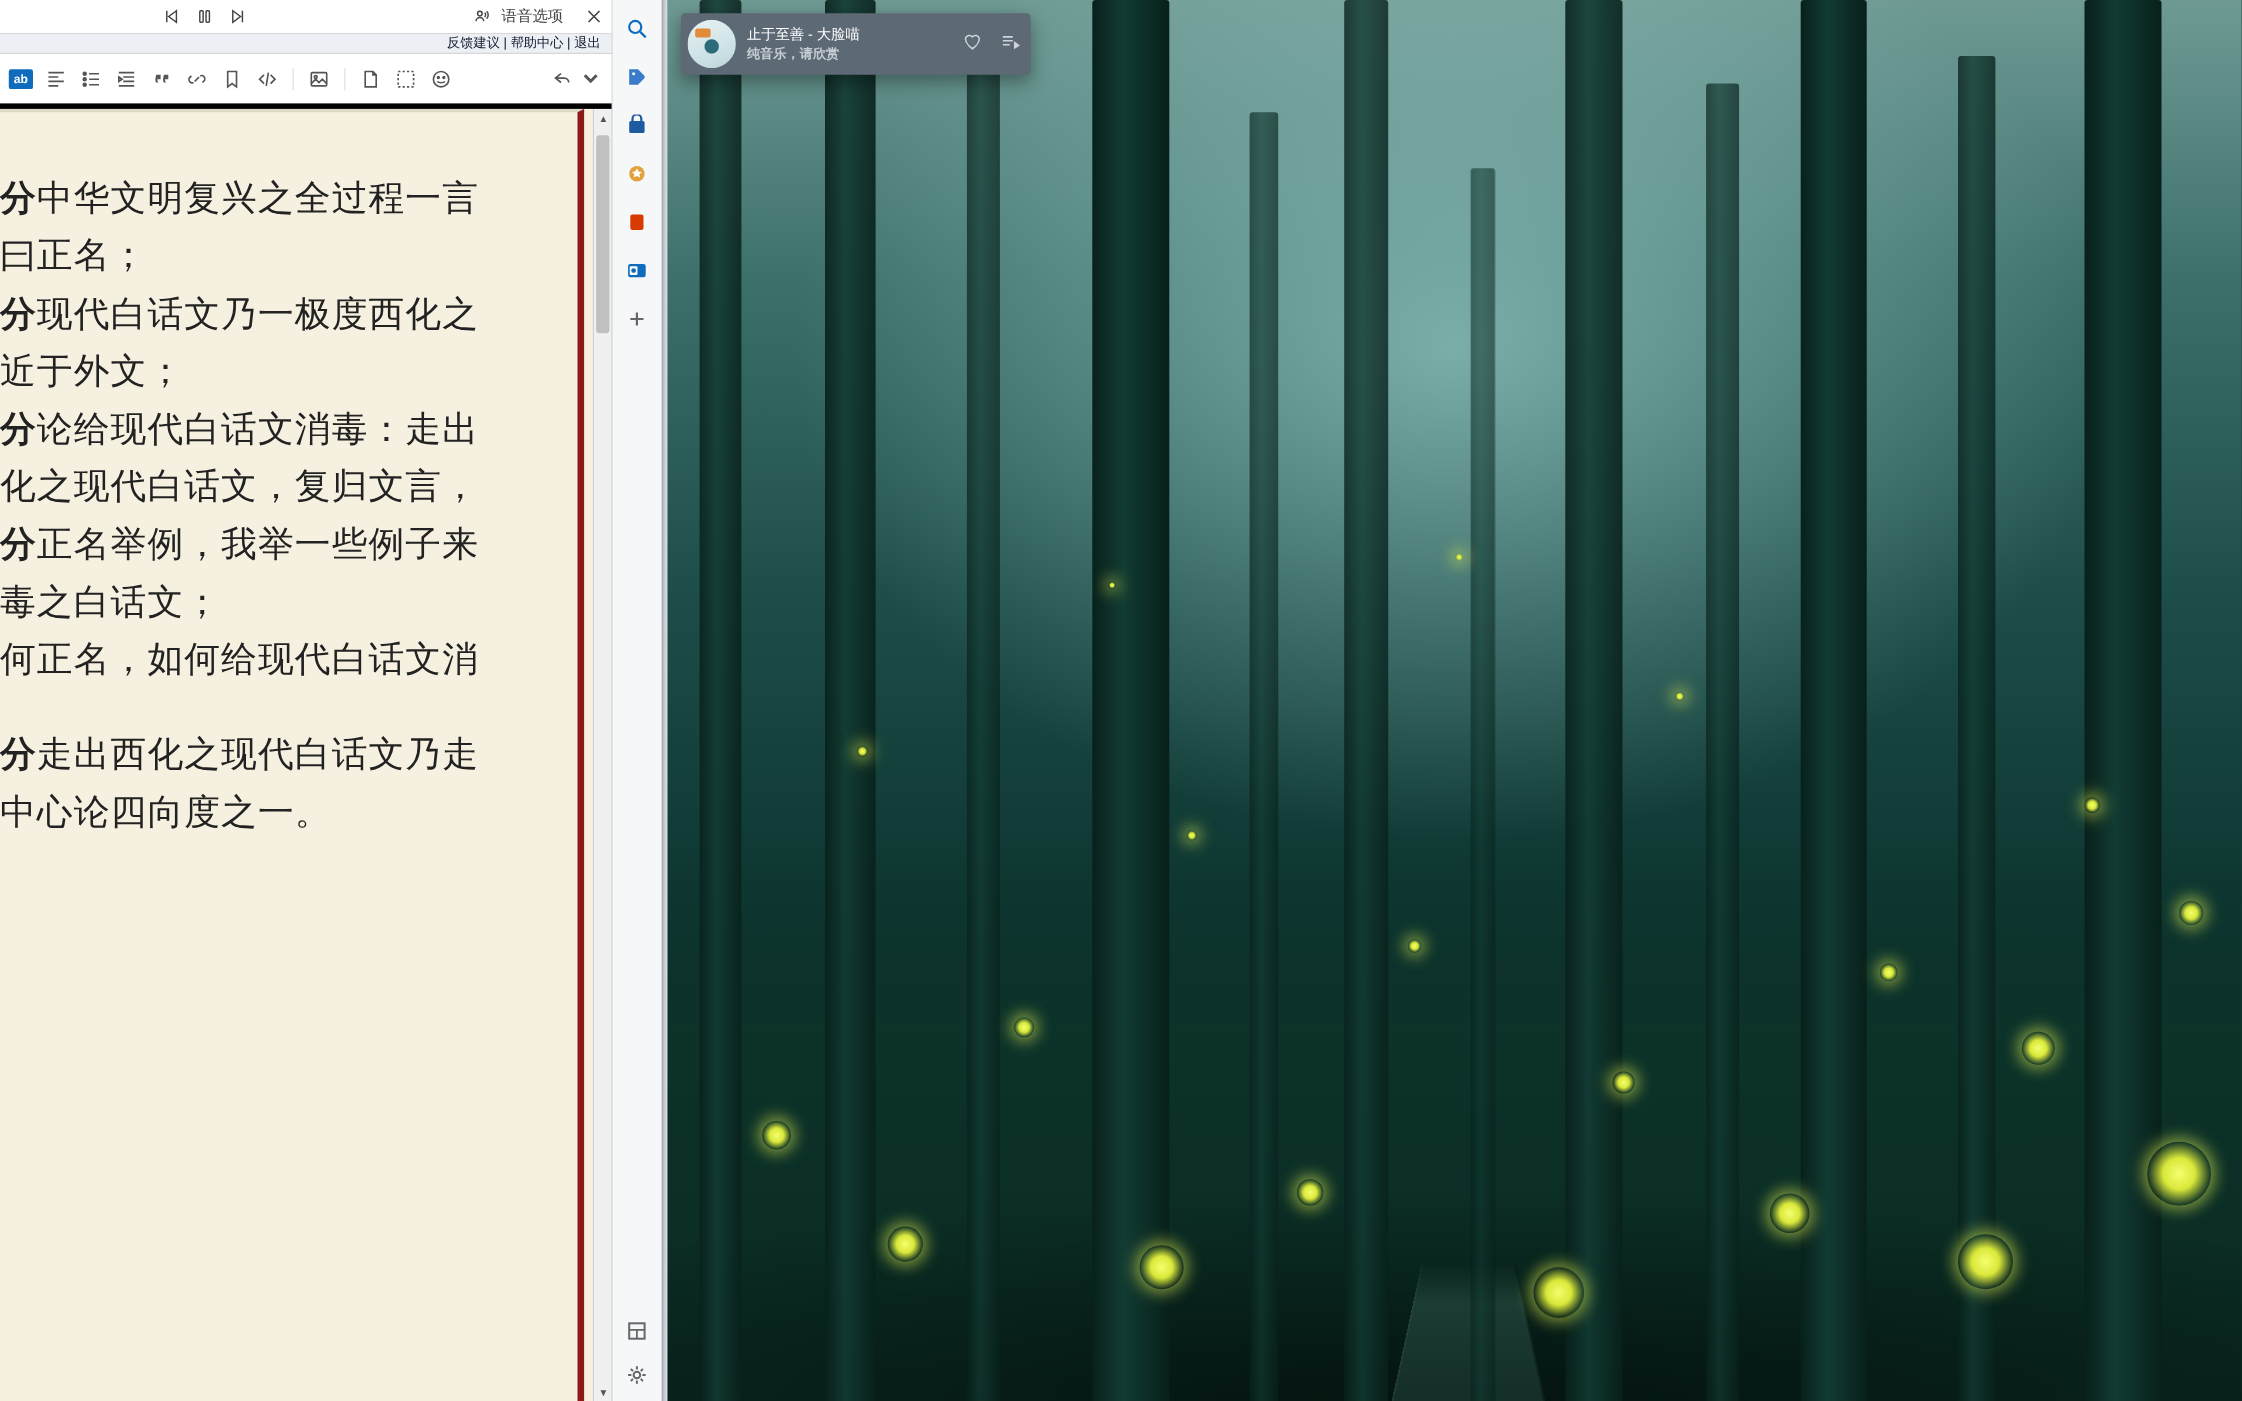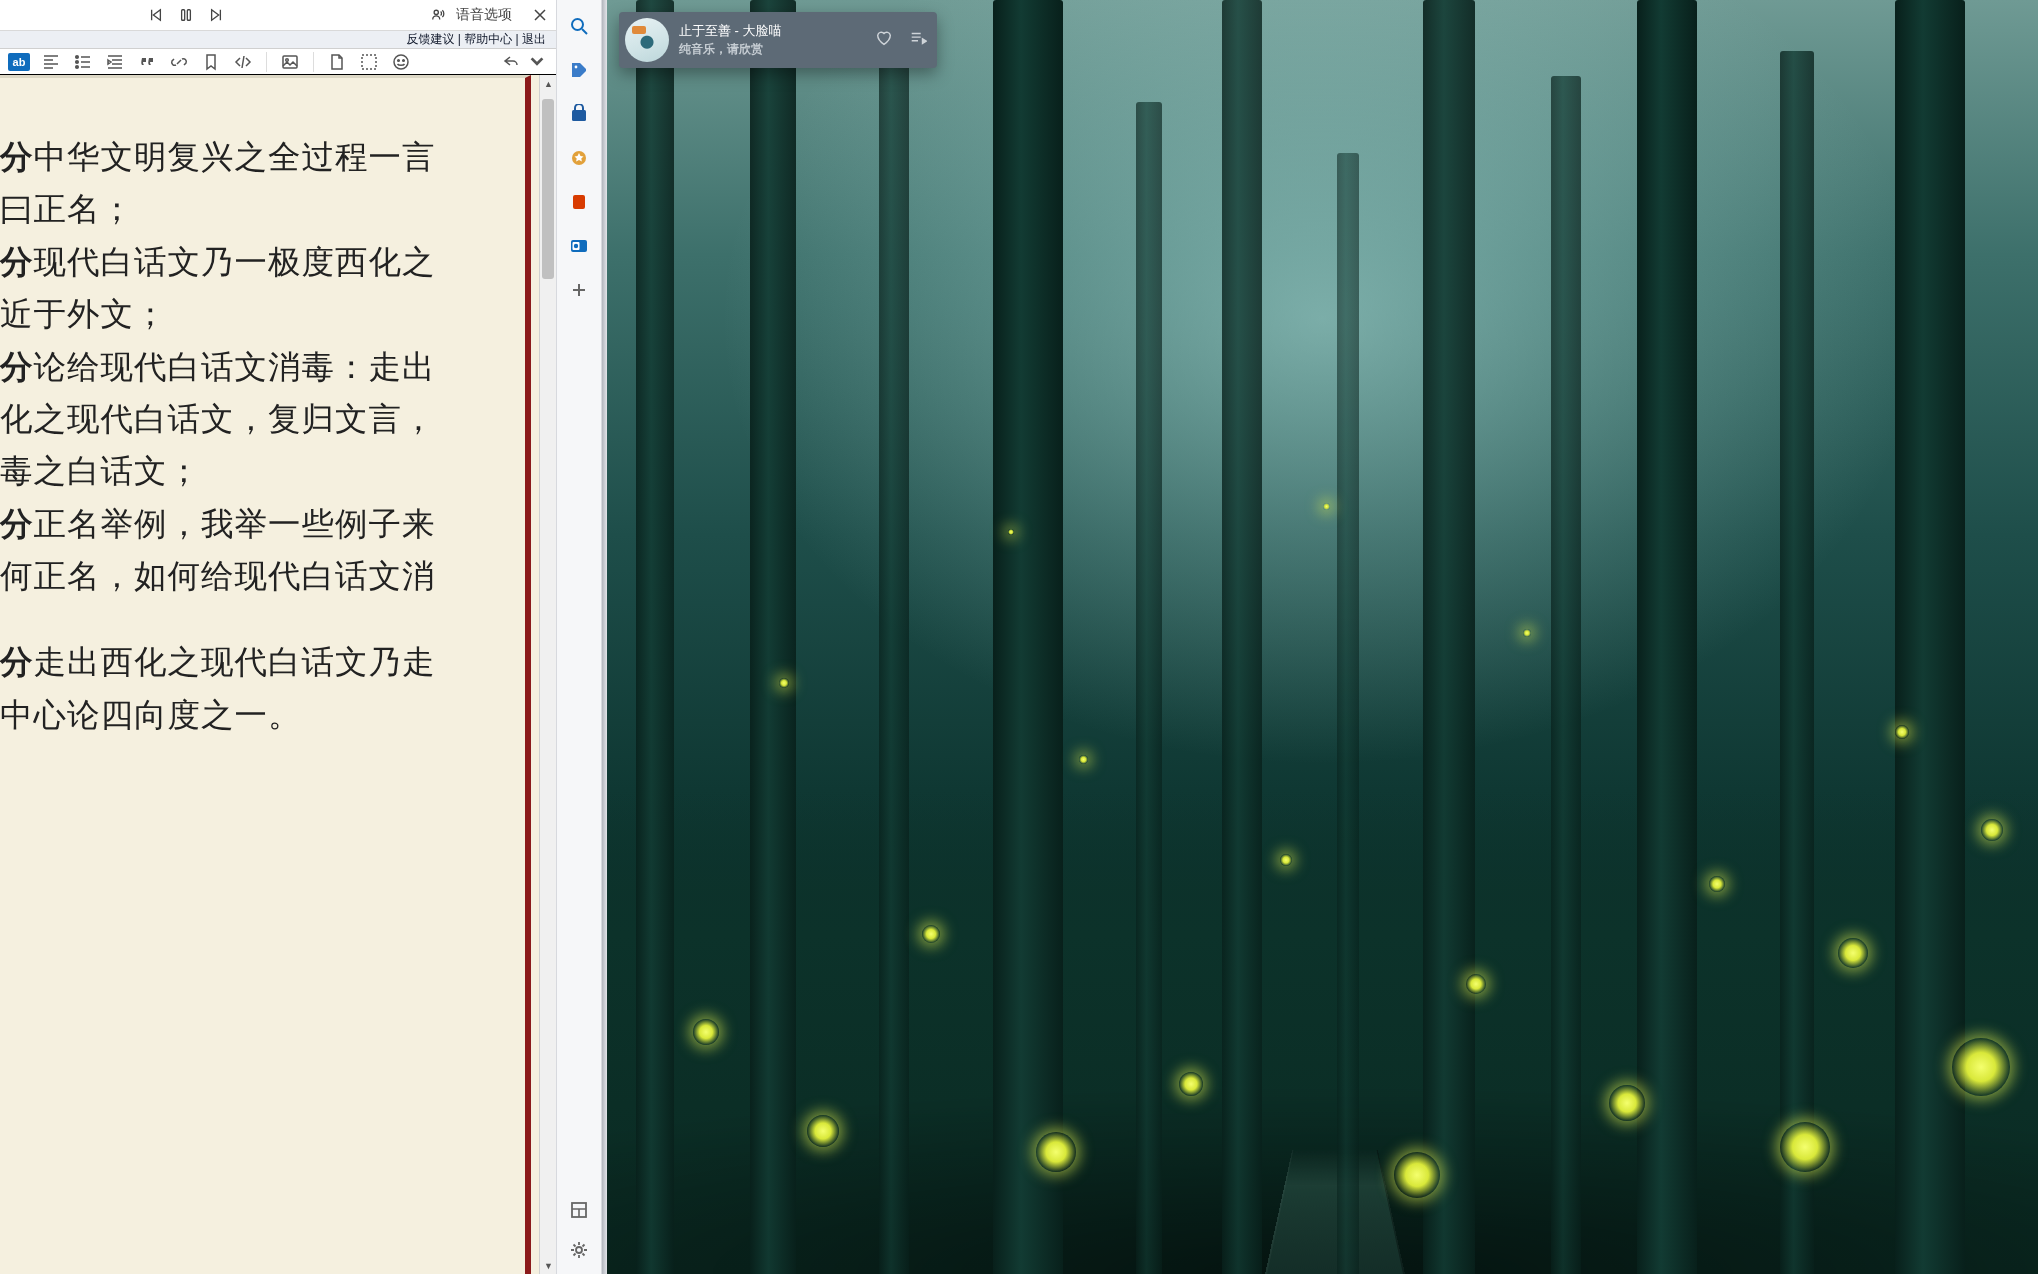--- a/index.html
+++ b/index.html
@@ -44,23 +44,23 @@
     background: #eceff4;
     font-size: 12px;
     color: #0f172a;
     display:flex; align-items:center; justify-content:flex-end;
     padding-right: 10px;
     border-bottom:1px solid #d0d0d0;
   }
 
   
   .toolbar {
-    height: 26px;
+    height: 50px;
     background: #ffffff;
-    border-bottom: 1px solid #000000;
+    border-bottom: 5px solid #000000;
     display: flex;
     align-items: center;
     gap: 10px;
     padding: 0 8px;
     position: relative;
   }
   .tool-ab {
     width:22px; height:18px;
     background:#0F6CBD; color:#fff; font-size:11px; font-weight:600;
     display:flex; align-items:center; justify-content:center; border-radius:2px;
@@ -351,22 +351,22 @@
       <div class="page">
 
 
         <div class="doc-body">
           <p><span class="lead">分</span><span>中华文明复兴之全过程一言</span></p>
           <p>曰正名；</p>
           <p><span class="lead">分</span><span>现代白话文乃一极度西化之</span></p>
           <p>近于外文；</p>
           <p><span class="lead">分</span><span>论给现代白话文消毒：走出</span></p>
           <p>化之现代白话文，复归文言，</p>
+          <p><span class="lead">分</span><span>正名举例，我举一些例子来</span></p>
           <p>毒之白话文；</p>
-          <p><span class="lead">分</span><span>正名举例，我举一些例子来</span></p>
           <p>何正名，如何给现代白话文消</p>
           <p style="height:32px"></p>
           <p><span class="lead">分</span><span>走出西化之现代白话文乃走</span></p>
           <p>中心论四向度之一。</p>
         </div>
 
       </div>
     </div>
     <div class="vscroll">
       <div class="arrow up">▲</div>

